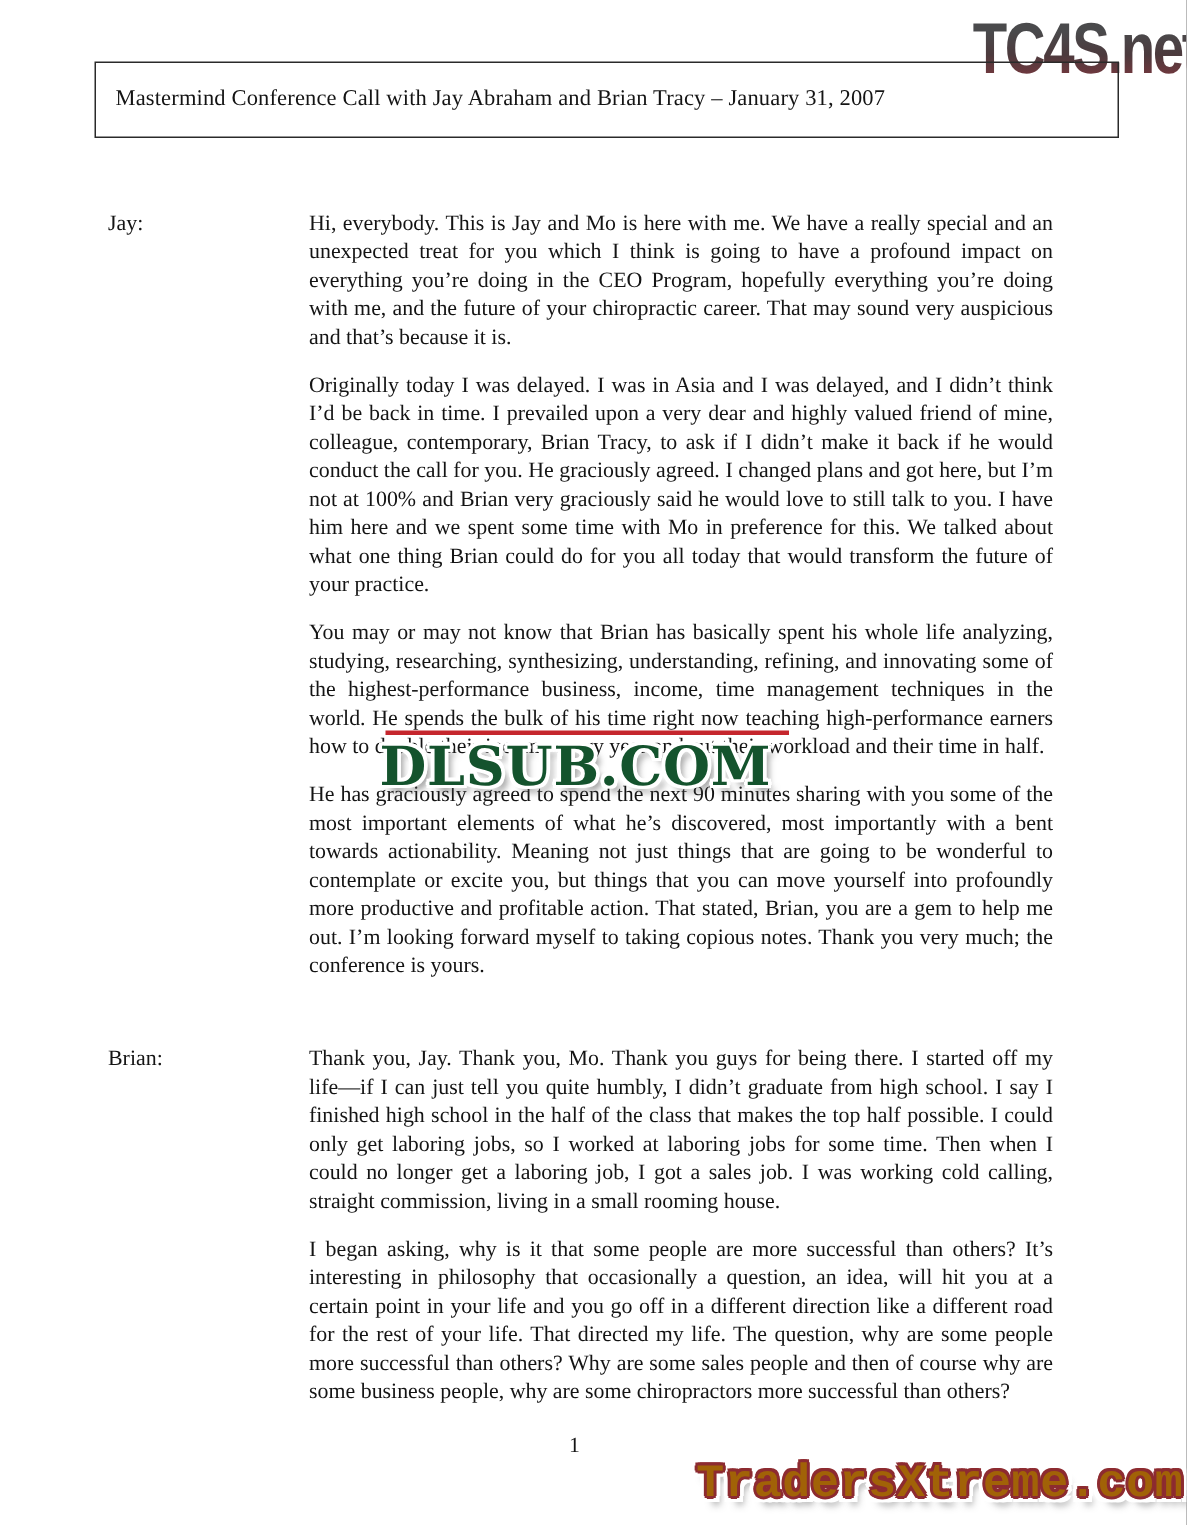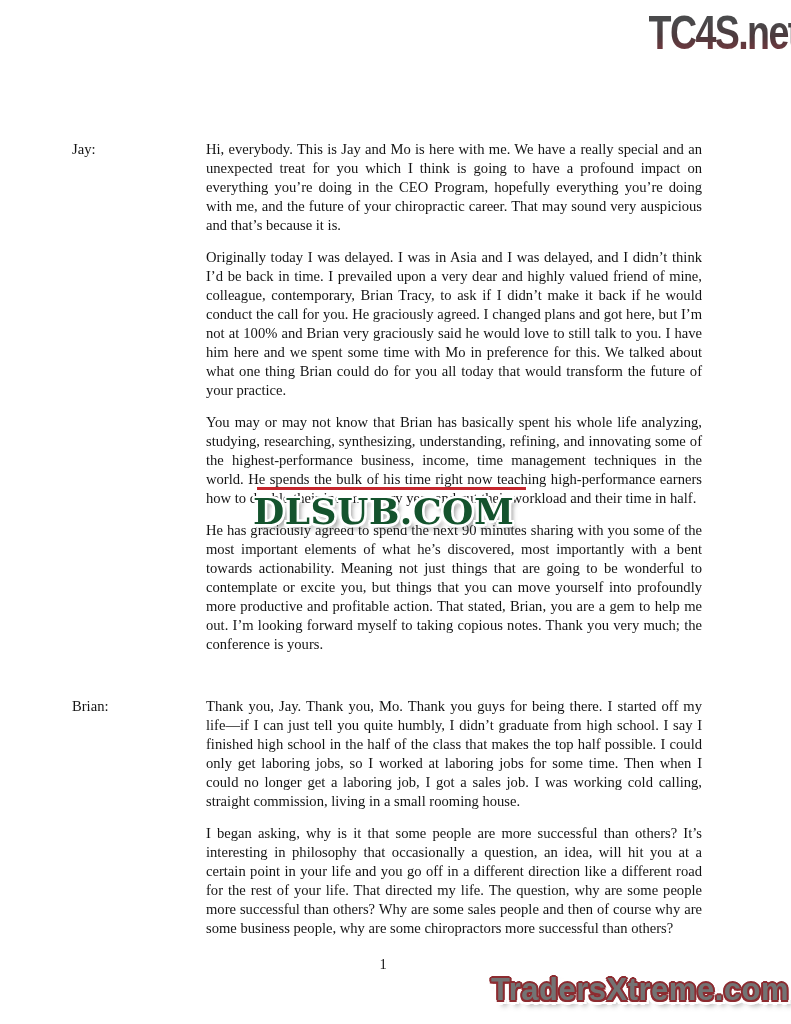--- a/index.html
+++ b/index.html
@@ -100,45 +100,48 @@
     top:956px;left:0;
     width:766px;
     text-align:center;
     font-size:14.5px;
   }
 
   
   .wm-traders{
     position:absolute;
     top:972px;right:2px;
-    font-family:Liberation Sans, sans-serif;
+    font-family:Liberation Mono, monospace;
     font-weight:bold;
     font-size:31px;
     letter-spacing:0.5px;
     white-space:nowrap;
-    color:#737373;
+    color:#a16207;
     text-shadow:
       -1.5px -1.5px 0 #8d2b30, 1.5px -1.5px 0 #8d2b30,
       -1.5px  1.5px 0 #8d2b30, 1.5px  1.5px 0 #8d2b30,
       -2px 0 0 #8d2b30, 2px 0 0 #8d2b30,
       0 -2px 0 #8d2b30, 0 2px 0 #8d2b30,
       -4px -4px 0 #ffffff, 4px -4px 0 #ffffff,
       -4px  4px 0 #ffffff, 4px  4px 0 #ffffff,
       -4.5px 0 0 #ffffff, 4.5px 0 0 #ffffff,
       0 -4.5px 0 #ffffff, 0 4.5px 0 #ffffff,
       4px 6px 5px rgba(70,70,70,0.5);
   }
 </style>
 </head>
 <body>
 
 <div class="page">
 
   <div class="wm-tc4s">TC4S.net</div>
 
+  <div class="header-box">
+    <span class="title">Mastermind Conference Call with Jay Abraham and Brian Tracy – January 31, 2007</span>
+  </div>
 
   <div class="transcript">
 
     <div class="speaker-block">
       <div class="speaker">Jay:</div>
       <div class="paras">
         <p>Hi, everybody.  This is Jay and Mo is here with me.  We have a really special and an unexpected treat for you which I think is going to have a profound impact on everything you’re doing in the CEO Program, hopefully everything you’re doing with me, and the future of your chiropractic career.  That may sound very auspicious and that’s because it is.</p>
         <p>Originally today I was delayed.  I was in Asia and I was delayed, and I didn’t think I’d be back in time.  I prevailed upon a very dear and highly valued friend of mine, colleague, contemporary, Brian Tracy, to ask if I didn’t make it back if he would conduct the call for you.  He graciously agreed.  I changed plans and got here, but I’m not at 100% and Brian very graciously said he would love to still talk to you.  I have him here and we spent some time with Mo in preference for this.  We talked about what one thing Brian could do for you all today that would transform the future of your practice.</p>
         <p>You may or may not know that Brian has basically spent his whole life analyzing, studying, researching, synthesizing, understanding, refining, and innovating some of the highest-performance business, income, time management techniques in the world.  He spends the bulk of his time right now teaching high-performance earners how to double their income every year and cut their workload and their time in half.</p>
         <p>He has graciously agreed to spend the next 90 minutes sharing with you some of the most important elements of what he’s discovered, most importantly with a bent towards actionability.  Meaning not just things that are going to be wonderful to contemplate or excite you, but things that you can move yourself into profoundly more productive and profitable action.  That stated, Brian, you are a gem to help me out.  I’m looking forward myself to taking copious notes.  Thank you very much; the conference is yours.</p>

